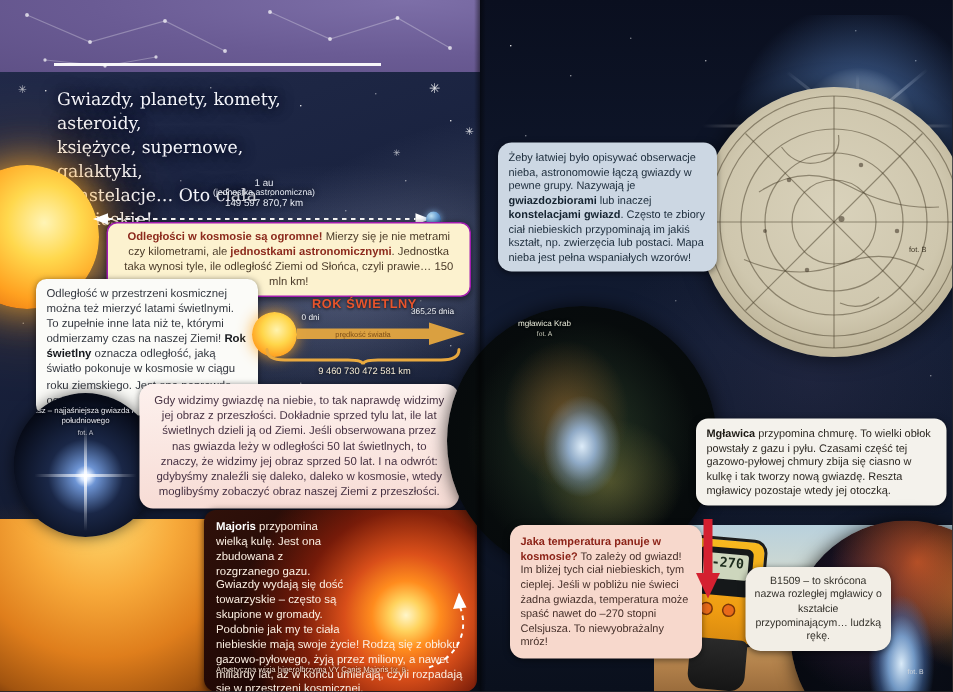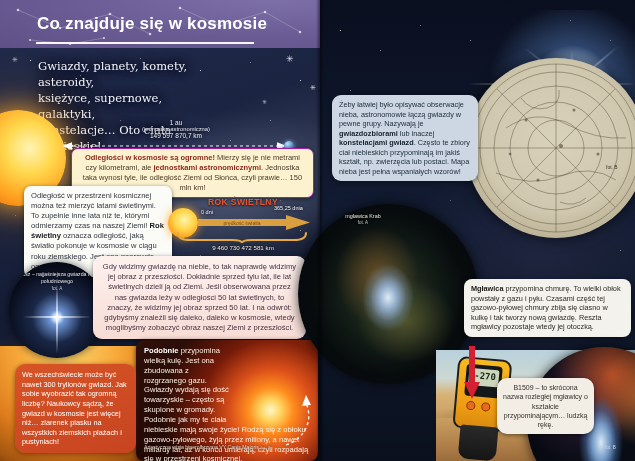--- a/index.html
+++ b/index.html
@@ -234,21 +234,20 @@
         <circle cx="150" cy="34" r="1.3"></circle>
           <circle cx="180" cy="8" r="1.3"></circle>
           <circle cx="220" cy="26" r="1.3"></circle>
         <circle cx="265" cy="12" r="1.3"></circle>
           <circle cx="300" cy="32" r="1.3"></circle>
           <circle cx="30" cy="40" r="1.1"></circle>
         <circle cx="70" cy="44" r="1.1"></circle>
           <circle cx="104" cy="38" r="1.1"></circle>
       </g>
     </svg>
-    <div class="abs page-title">Co znajduje się w kosmosie</div>
     <div class="abs title-underline"></div>
   </div>
 
   <div class="abs intro">Gwiazdy, planety, komety, asteroidy,
 księżyce, supernowe, galaktyki,
 konstelacje… Oto ciała niebieskie!</div>
 
 
   <div class="abs sun-left"></div>
   <div class="abs au-group">
@@ -284,32 +283,31 @@
 
   <div class="abs sirius">
     <div class="abs sirius-caption">Syriusz – najjaśniejsza gwiazda nieba południowego</div>
     <div class="abs sirius-credit">fot. A</div>
   </div>
 
   <div class="abs box-starlight">Gdy widzimy gwiazdę na niebie, to tak naprawdę widzimy jej obraz z przeszłości. Dokładnie sprzed tylu lat, ile lat świetlnych dzieli ją od Ziemi. Jeśli obserwowana przez nas gwiazda leży w odległości 50 lat świetlnych, to znaczy, że widzimy jej obraz sprzed 50 lat. I na odwrót: gdybyśmy znaleźli się daleko, daleko w kosmosie, wtedy moglibyśmy zobaczyć obraz naszej Ziemi z przeszłości.</div>
 
   <div class="abs box-gwiazda">
     <div class="spacer-right"></div>
-    <span><span class="b">Podobnie</span><span> przypomina wielką kulę. Jest ona zbudowana z rozgrzanego gazu. Gwiazdy wydają się dość towarzyskie – często są skupione w gromady. Podobnie jak my te ciała niebieskie mają swoje życie! Rodzą się z obłoku gazowo-pyłowego, żyją przez miliony, a nawet miliardy lat, aż w końcu umierają, czyli rozpadają się w przestrzeni kosmicznej.</span></span>
+    <span><span class="b">Majoris</span><span> przypomina wielką kulę. Jest ona zbudowana z rozgrzanego gazu. Gwiazdy wydają się dość towarzyskie – często są skupione w gromady. Podobnie jak my te ciała niebieskie mają swoje życie! Rodzą się z obłoku gazowo-pyłowego, żyją przez miliony, a nawet miliardy lat, aż w końcu umierają, czyli rozpadają się w przestrzeni kosmicznej.</span></span>
   </div>
   <div class="abs star-caption">
     <span>Artystyczna wizja hiperolbrzyma VY Canis Majoris</span>
     <span class="credit">fot. B</span>
   </div>
   <svg class="abs curl-arrow" viewBox="0 0 36 52">
     <path d="M4,50 C22,44 32,26 24,8" stroke="#fff" stroke-width="1.3" stroke-dasharray="3,3" fill="none"></path>
     <polygon points="20,11 24,0 29,10" fill="#fff"></polygon>
   </svg>
 
-  <div class="abs box-trillions">We wszechświecie może być nawet 300 trylionów gwiazd. Jak sobie wyobrazić tak ogromną liczbę? Naukowcy sądzą, że gwiazd w kosmosie jest więcej niż… ziarenek piasku na wszystkich ziemskich plażach i pustyniach!</div>
 
   <div class="abs supernova-glow">
     <div class="flare-h"></div>
     <div class="ray" style="transform:rotate(38deg);"></div>
     <div class="ray" style="transform:rotate(-40deg);"></div>
     <div class="ray" style="transform:rotate(90deg);width:70px;left:69px;"></div>
   </div>
 
   <div class="abs skymap">
     <svg width="180" height="180">
@@ -357,20 +355,21 @@
     <div class="th-body">
       <div class="th-screen">
         <div class="th-lcd">-270</div>
       </div>
       <div class="th-btn1"></div>
       <div class="th-btn2"></div>
     </div>
     <div class="th-grip"></div>
   </div>
 
+  <div class="abs box-temp"><span class="b">Jaka temperatura panuje w kosmosie?</span><span> To zależy od gwiazd! Im bliżej tych ciał niebieskich, tym cieplej. Jeśli w pobliżu nie świeci żadna gwiazda, temperatura może spaść nawet do –270 stopni Celsjusza. To niewyobrażalny mróz!</span></div>
 
   <div class="abs hand">
     <div class="abs hand-credit">fot. B</div>
   </div>
 
   <div class="abs bubble-b1509">B1509 – to skrócona nazwa rozległej mgławicy o kształcie przypominającym… ludzką rękę.</div>
 
   <svg class="abs red-arrow" viewBox="0 0 22 58">
     <rect x="8" y="2" width="6" height="38" fill="#d42030"></rect>
     <polygon points="3,38 19,38 11,55" fill="#d42030"></polygon>

